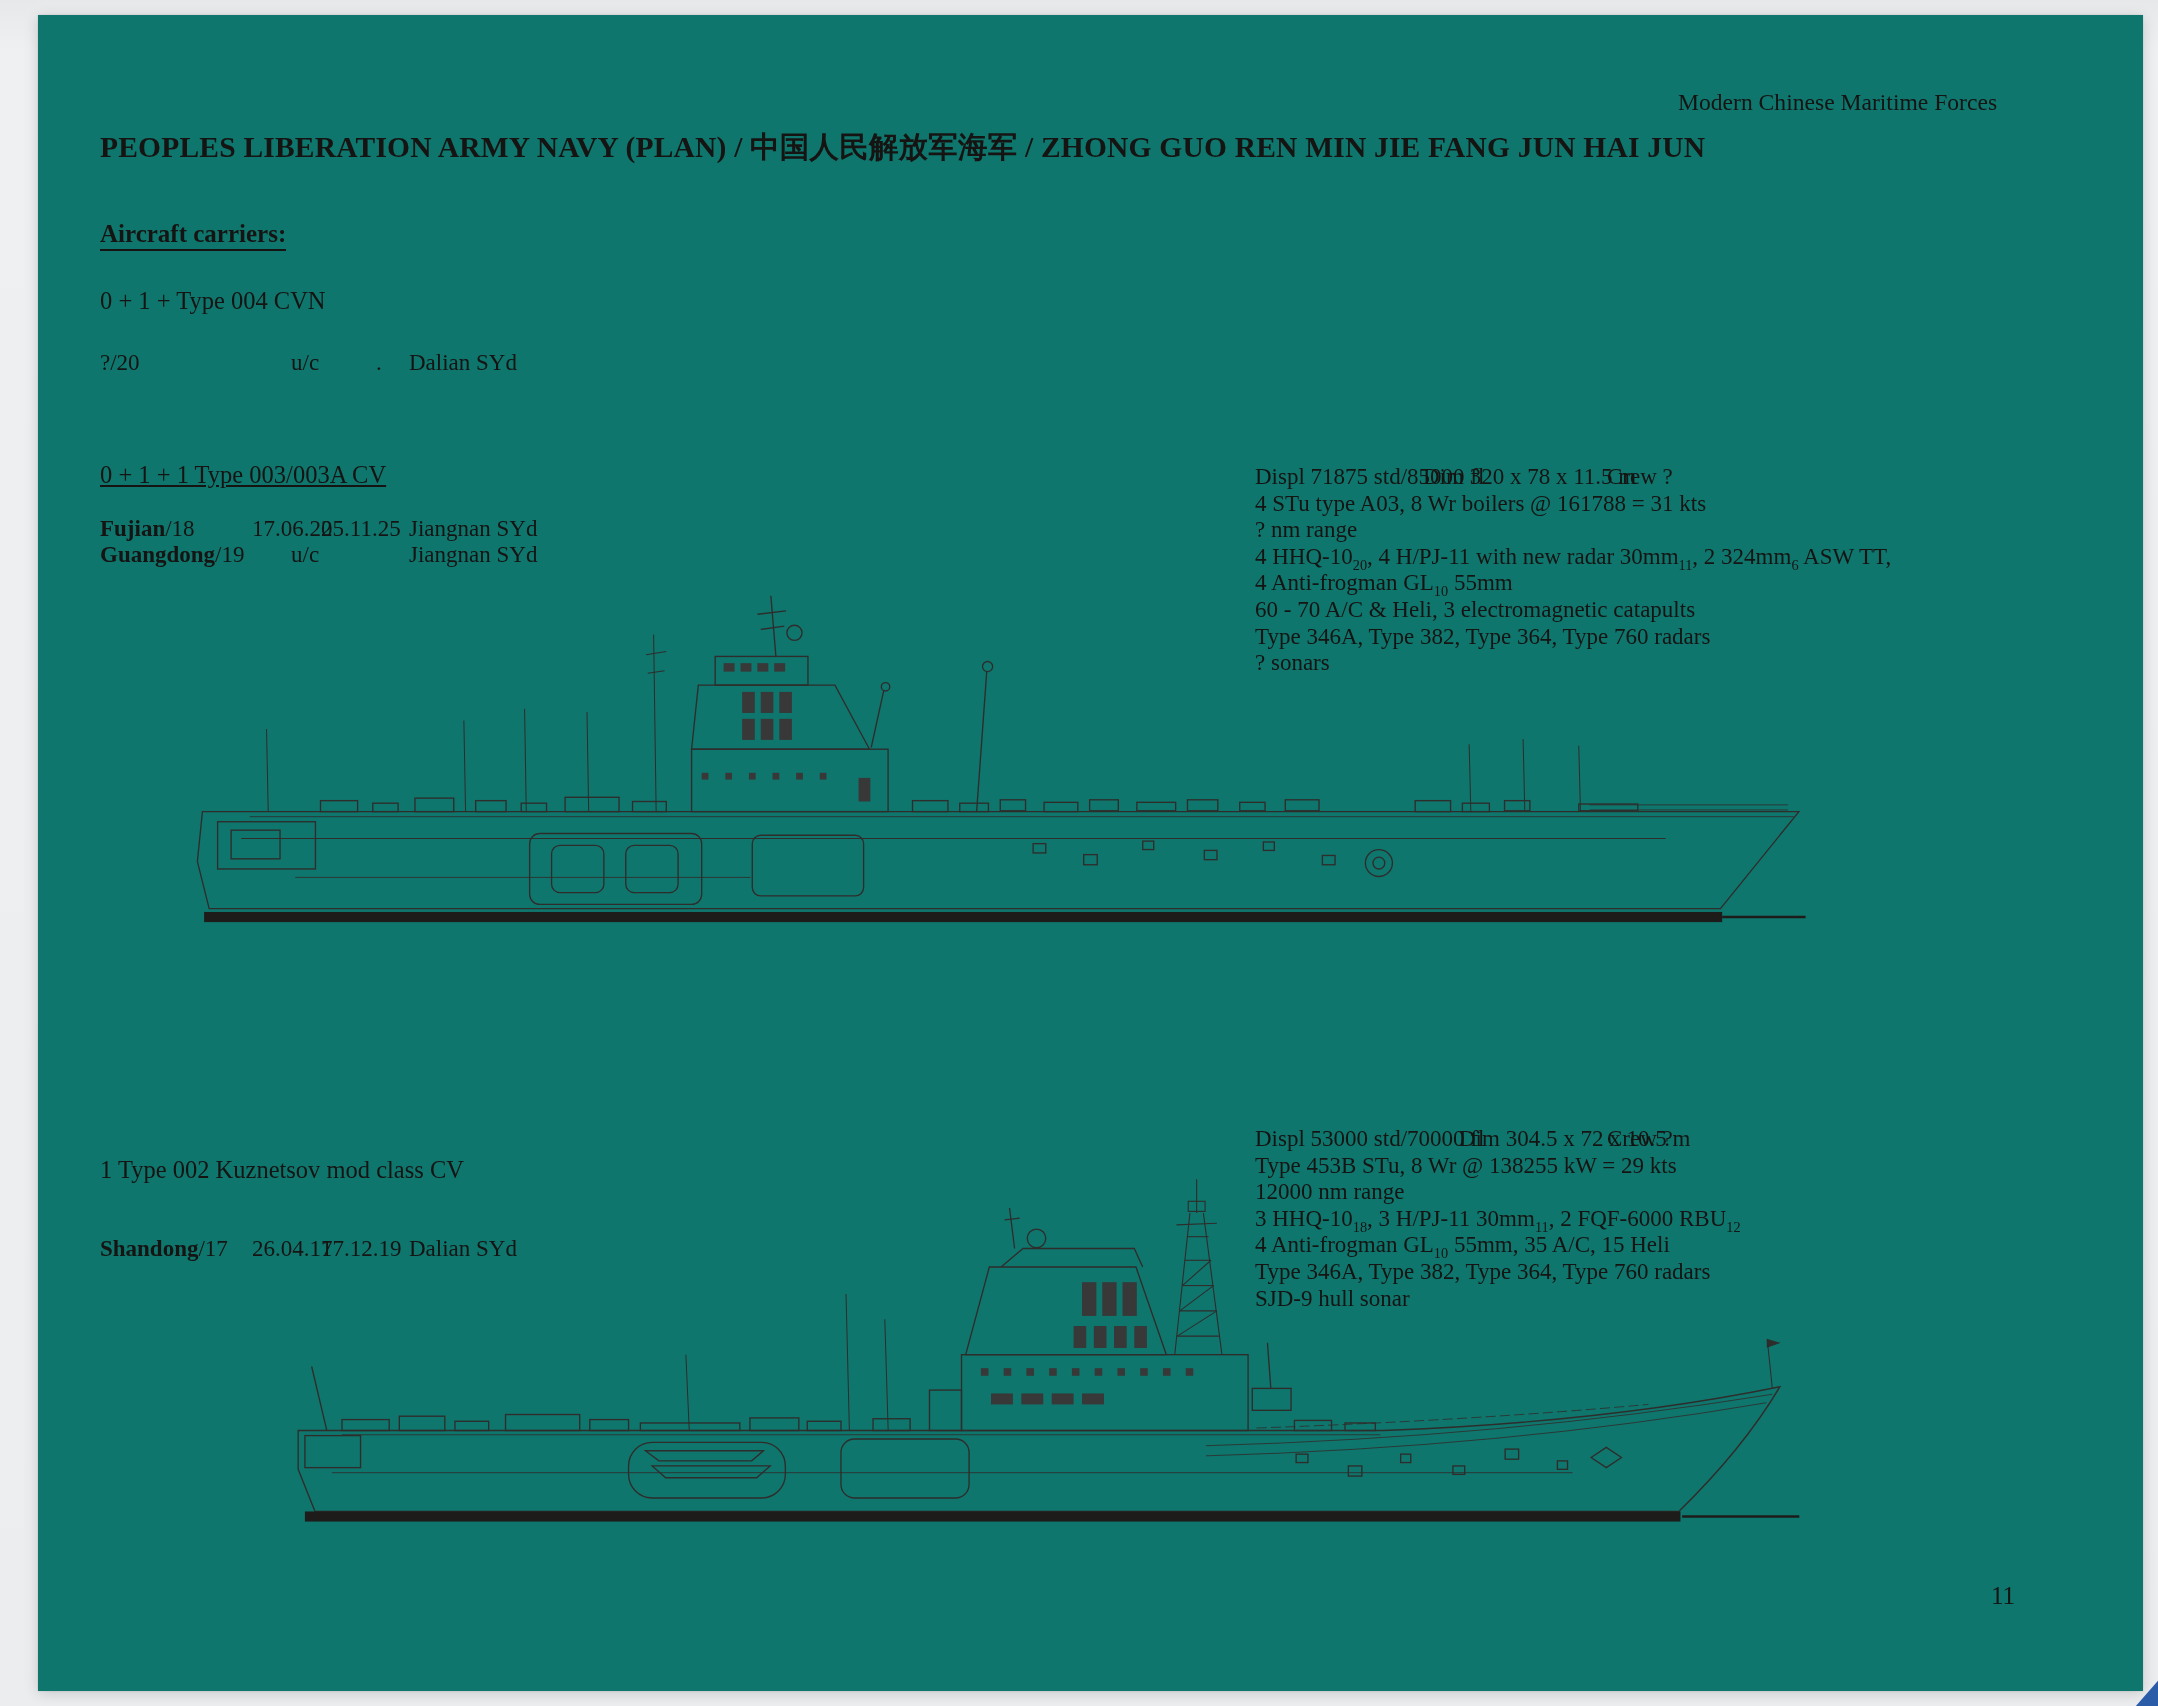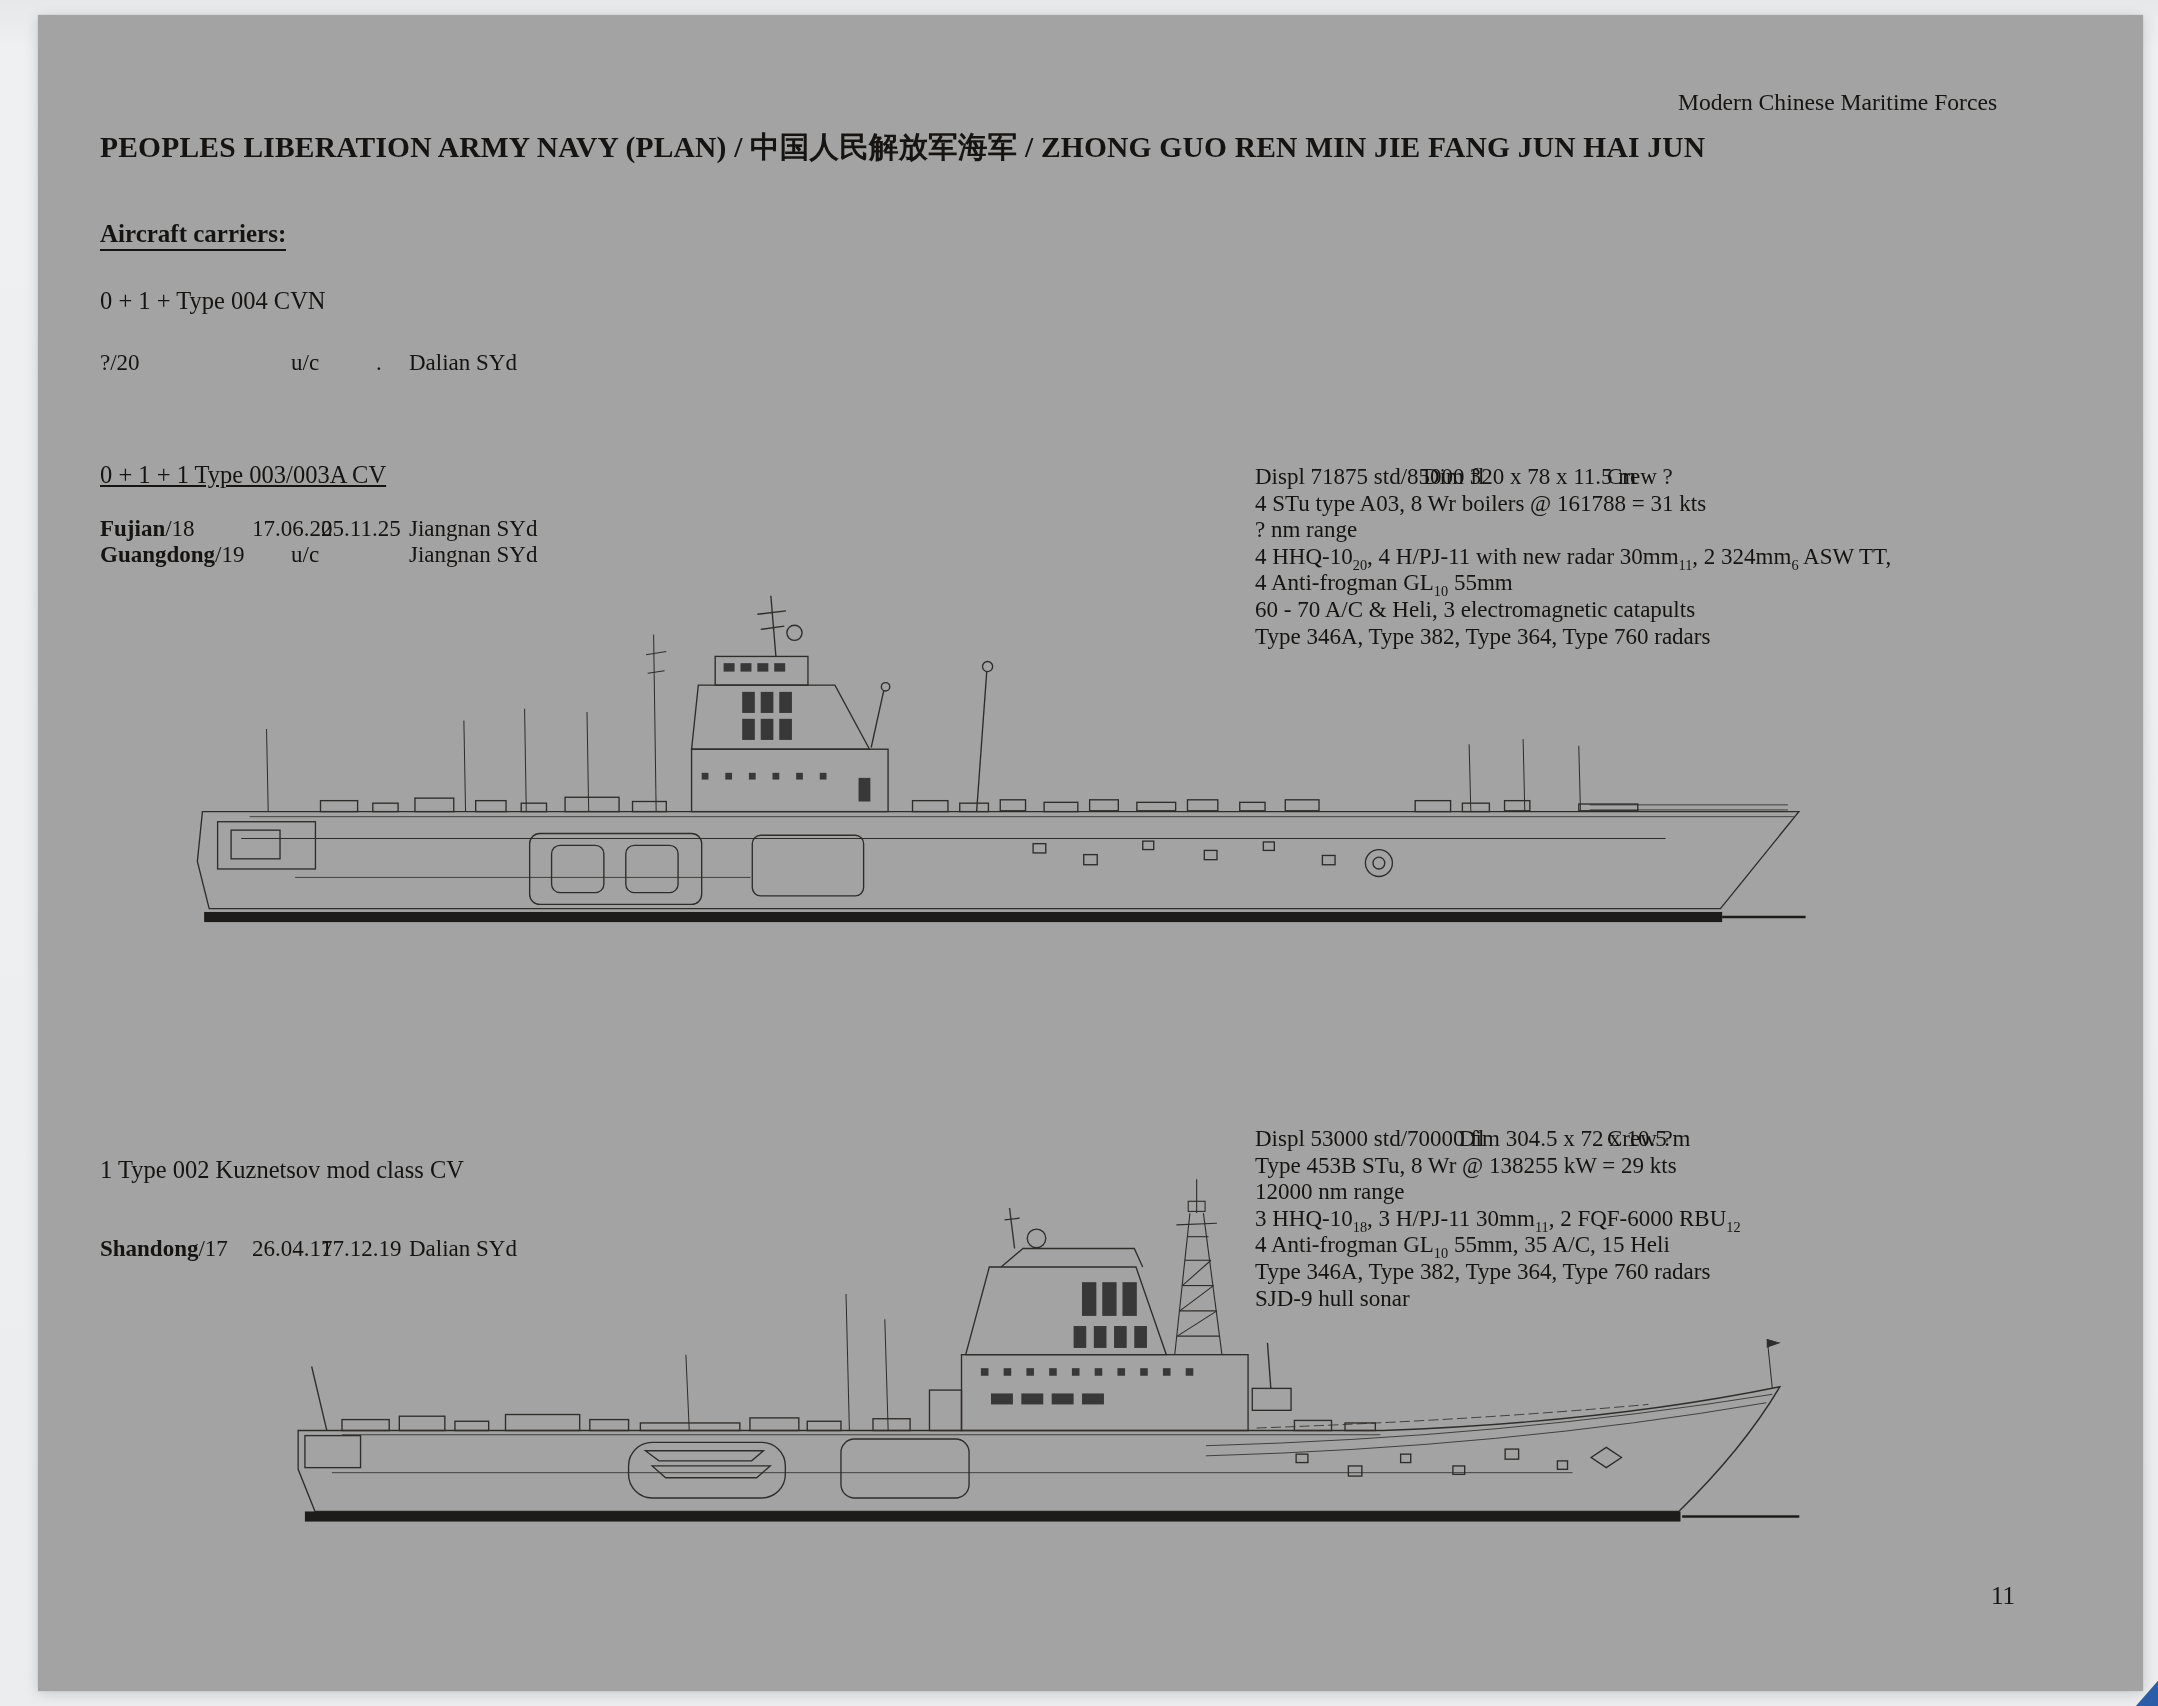--- a/index.html
+++ b/index.html
@@ -3,21 +3,21 @@
 <meta charset="utf-8">
 <style>
   html,body{margin:0;padding:0;}
   body{
     width:2159px;height:1707px;position:relative;overflow:hidden;
     background:linear-gradient(#e7e8ea, #eef0f1 51px, #ebedef);
     font-family:"Liberation Serif","DejaVu Serif",serif;color:#151412;
   }
   .page{
     position:absolute;left:38px;top:15px;width:2105px;height:1676px;
-    background:#a3a3a3;
+    background:#0f766e;
     box-shadow:0 3.4px 13.5px rgba(0,0,0,.16), 0 0 1.7px rgba(0,0,0,.14);
   }
   .t{position:absolute;white-space:nowrap;}
   .h-right{font-size:23.6px;}
   .title{font-size:29.5px;font-weight:bold;letter-spacing:0.2px;}
   .sec{font-size:25px;font-weight:bold;}
   .sec .u{border-bottom:2.5px solid #151412;padding-bottom:1.7px;}
   .ch{font-size:24.5px;}
   .row{font-size:23px;height:26px;width:1012px;}
   .row .c{position:absolute;top:0;white-space:nowrap;}
@@ -70,20 +70,21 @@
       <span class="seg" style="left:0;">Displ 71875 std/85000 fl</span>
       <span class="seg" style="left:168px;">Dim 320 x 78 x 11.5 m</span>
       <span class="seg" style="left:352px;">Crew ?</span>
     </div>
     <div class="ln">4 STu type A03, 8 Wr boilers @ 161788 = 31 kts</div>
     <div class="ln">? nm range</div>
     <div class="ln"><span>4 HHQ-10</span><sub>20</sub><span>, 4 H/PJ-11 with new radar 30mm</span><sub>11</sub><span>, 2 324mm</span><sub>6</sub><span> ASW TT,</span></div>
     <div class="ln"><span>4 Anti-frogman GL</span><sub>10</sub><span> 55mm</span></div>
     <div class="ln">60 - 70 A/C &amp; Heli, 3 electromagnetic catapults</div>
     <div class="ln">Type 346A, Type 382, Type 364, Type 760 radars</div>
+    <div class="ln">? sonars</div>
   </div>
 
   <svg class="ship" style="left:156px;top:567px;" width="1615" height="342" viewBox="0 0 1915 405">
     <g stroke="#2e2d2b" fill="none" stroke-width="1.6">
       <g>
         <path d="M10 272 L1903 272 L1810 387 L18 387 L4 331 Z"></path>
         <path d="M66 278 L1897 278" stroke-width="1"></path>
         <path d="M56 304 L1745 304" stroke-width="1.2"></path>
         <path d="M120 350 L660 350" stroke-width="1"></path>
         <rect x="28" y="284" width="116" height="56"></rect>

